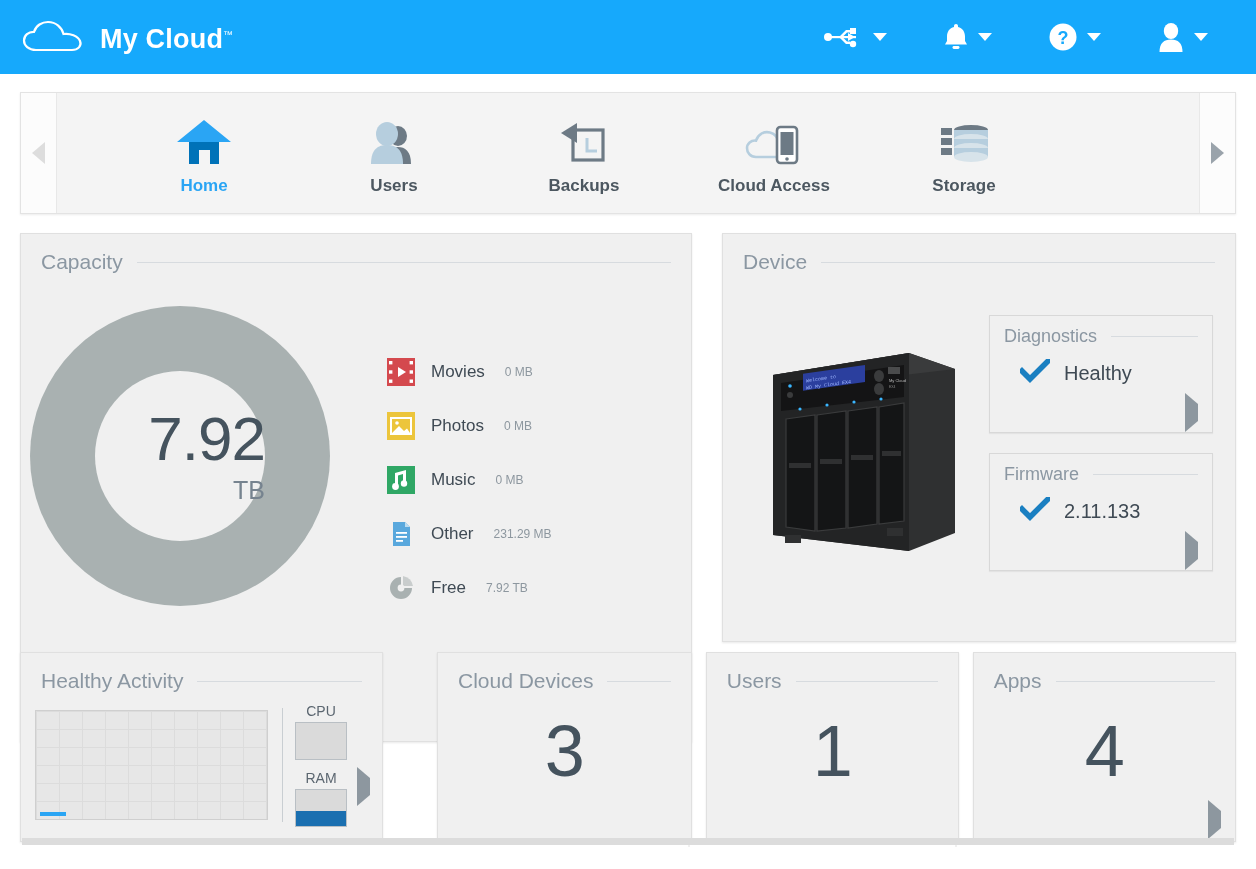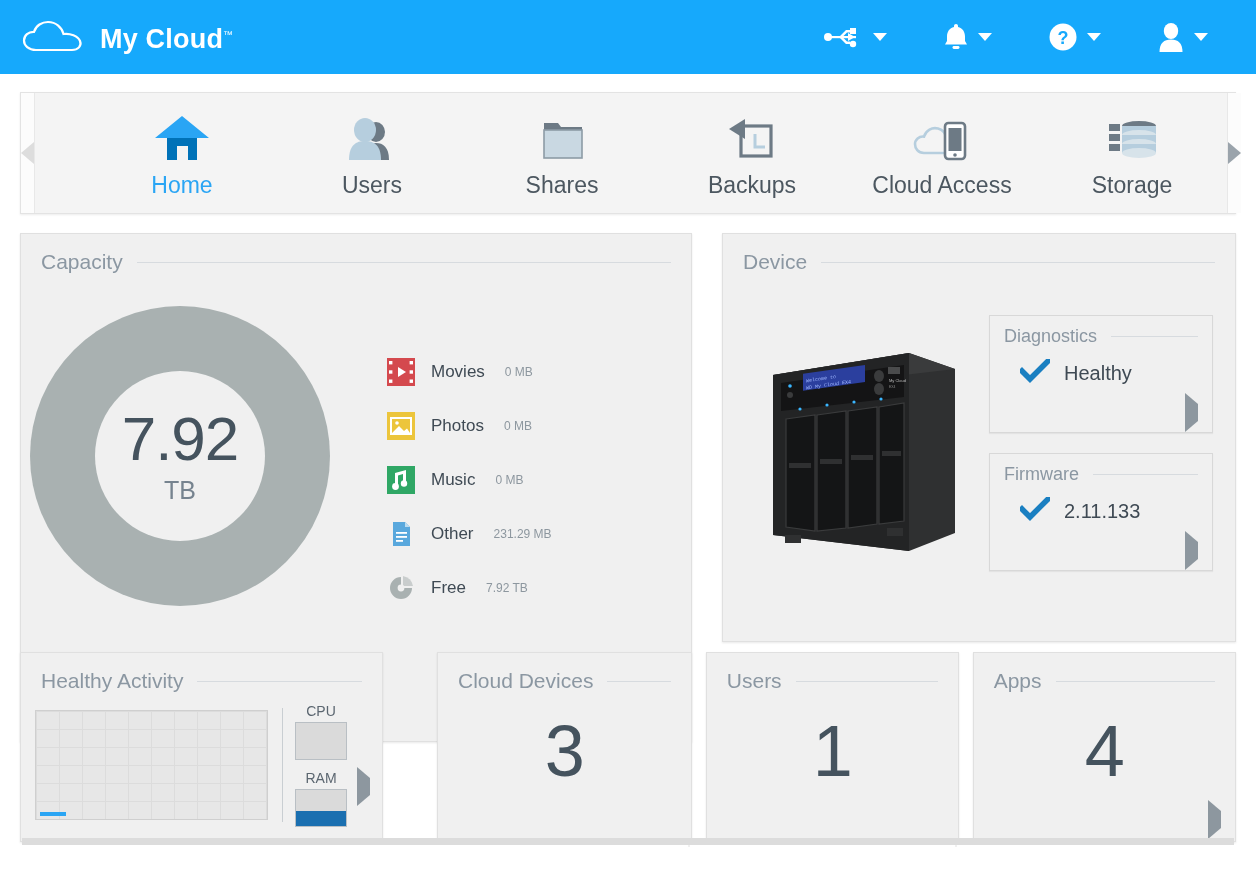--- a/index.html
+++ b/index.html
@@ -46,21 +46,21 @@
   .nav-arrow.left { border-right:1px solid #e8e8e8; }
   .nav-arrow.right { border-left:1px solid #e8e8e8; margin-left:auto; }
   .tri-l { width:0;height:0;border-top:11px solid transparent;border-bottom:11px solid transparent;border-right:13px solid #dddddd;}
   .tri-r { width:0;height:0;border-top:11px solid transparent;border-bottom:11px solid transparent;border-left:13px solid #9aa3ab;}
   .navitems { flex:1; display:flex; align-items:center; padding-left:52px; }
   .navitem {
     width:190px; display:flex; flex-direction:column; align-items:center;
     gap:9px; cursor:pointer; text-decoration:none;
   }
   .navicon { height:56px; display:flex; align-items:flex-end; justify-content:center; }
-  .navlabel { font-size:23px; color:#4c5760; }
+  .navlabel { font-size:17px; color:#4c5760;font-weight:bold; }
   .navitem.active .navlabel { color:#2aa5f4; }
 
   
   .panel {
     background:#f0f0f0; border:1px solid #e0e0e0;
     box-shadow:0 1px 2px rgba(0,0,0,.09);
     position:absolute;
   }
   .ptitle { display:flex; align-items:center; gap:14px; padding:16px 20px 0 20px; }
   .ptitle .t { font-size:21px; color:#8b97a2; white-space:nowrap; }
@@ -71,21 +71,21 @@
 
   .cap-body { display:flex; align-items:flex-start; padding:18px 0 0 0;}
   .donut-wrap { width:318px; display:flex; justify-content:center; padding-top:14px;}
   .donut {
     width:300px;height:300px;border-radius:50%;
     background:#a9b1b1; position:relative;
     display:flex;align-items:center;justify-content:center;
   }
   .donut .hole {
     width:170px;height:170px;border-radius:50%;background:#f0f0f0;
-    display:flex;flex-direction:column;align-items:center;justify-content:center;
+    display:flex;flex-direction:column;align-items:flex-end;justify-content:center;
   }
   .cap-num { font-size:62px; color:#45535e; line-height:1; letter-spacing:-1px;}
   .cap-unit{ font-size:25px; color:#76838f; margin-top:6px;}
 
   .legend { padding-top:66px; display:flex; flex-direction:column; gap:26px; }
   .lrow { display:flex; align-items:center; gap:16px;padding-left:48px; }
   .lswatch { width:28px;height:28px; display:flex;align-items:center;justify-content:center;}
   .lname { font-size:17px; color:#3f4a54; }
   .lval  { font-size:12px; color:#8d979f; margin-left:4px;}
 
@@ -214,29 +214,20 @@
           <svg width="58" height="50" viewBox="0 0 58 50">
             <ellipse cx="33" cy="19" rx="9" ry="10" fill="#6d7a85"></ellipse>
             <path d="M20 47 C20 34 26 30 33 30 C40 30 46 34 46 47 Z" fill="#6d7a85"></path>
             <ellipse cx="22" cy="17" rx="11" ry="12" fill="#b6cede"></ellipse>
             <path d="M6 47 C6 32 13 28 22 28 C31 28 38 32 38 47 Z" fill="#b6cede"></path>
           </svg>
         </span>
         <span class="navlabel">Users</span>
       </div>
 
-      <div class="navitem">
-        <span class="navicon">
-          <svg width="58" height="50" viewBox="0 0 58 50">
-            <path d="M11 10 L25 10 L28 14 L49 14 L49 17 L11 17 Z" fill="#6d7a85"></path>
-            <rect x="11" y="17" width="38" height="28" fill="#c9d8e2" stroke="#8d9ba6" stroke-width="1.6"></rect>
-          </svg>
-        </span>
-        <span class="navlabel">Shares</span>
-      </div>
 
       <div class="navitem">
         <span class="navicon">
           <svg width="58" height="50" viewBox="0 0 58 50">
             <rect x="18" y="13" width="30" height="30" fill="none" stroke="#6d7a85" stroke-width="3.2"></rect>
             <path d="M22 6 L6 16 L22 26 Z" fill="#6d7a85"></path>
             <path d="M32 21 L32 34 L42 34" fill="none" stroke="#b6cede" stroke-width="3"></path>
           </svg>
         </span>
         <span class="navlabel">Backups</span>

